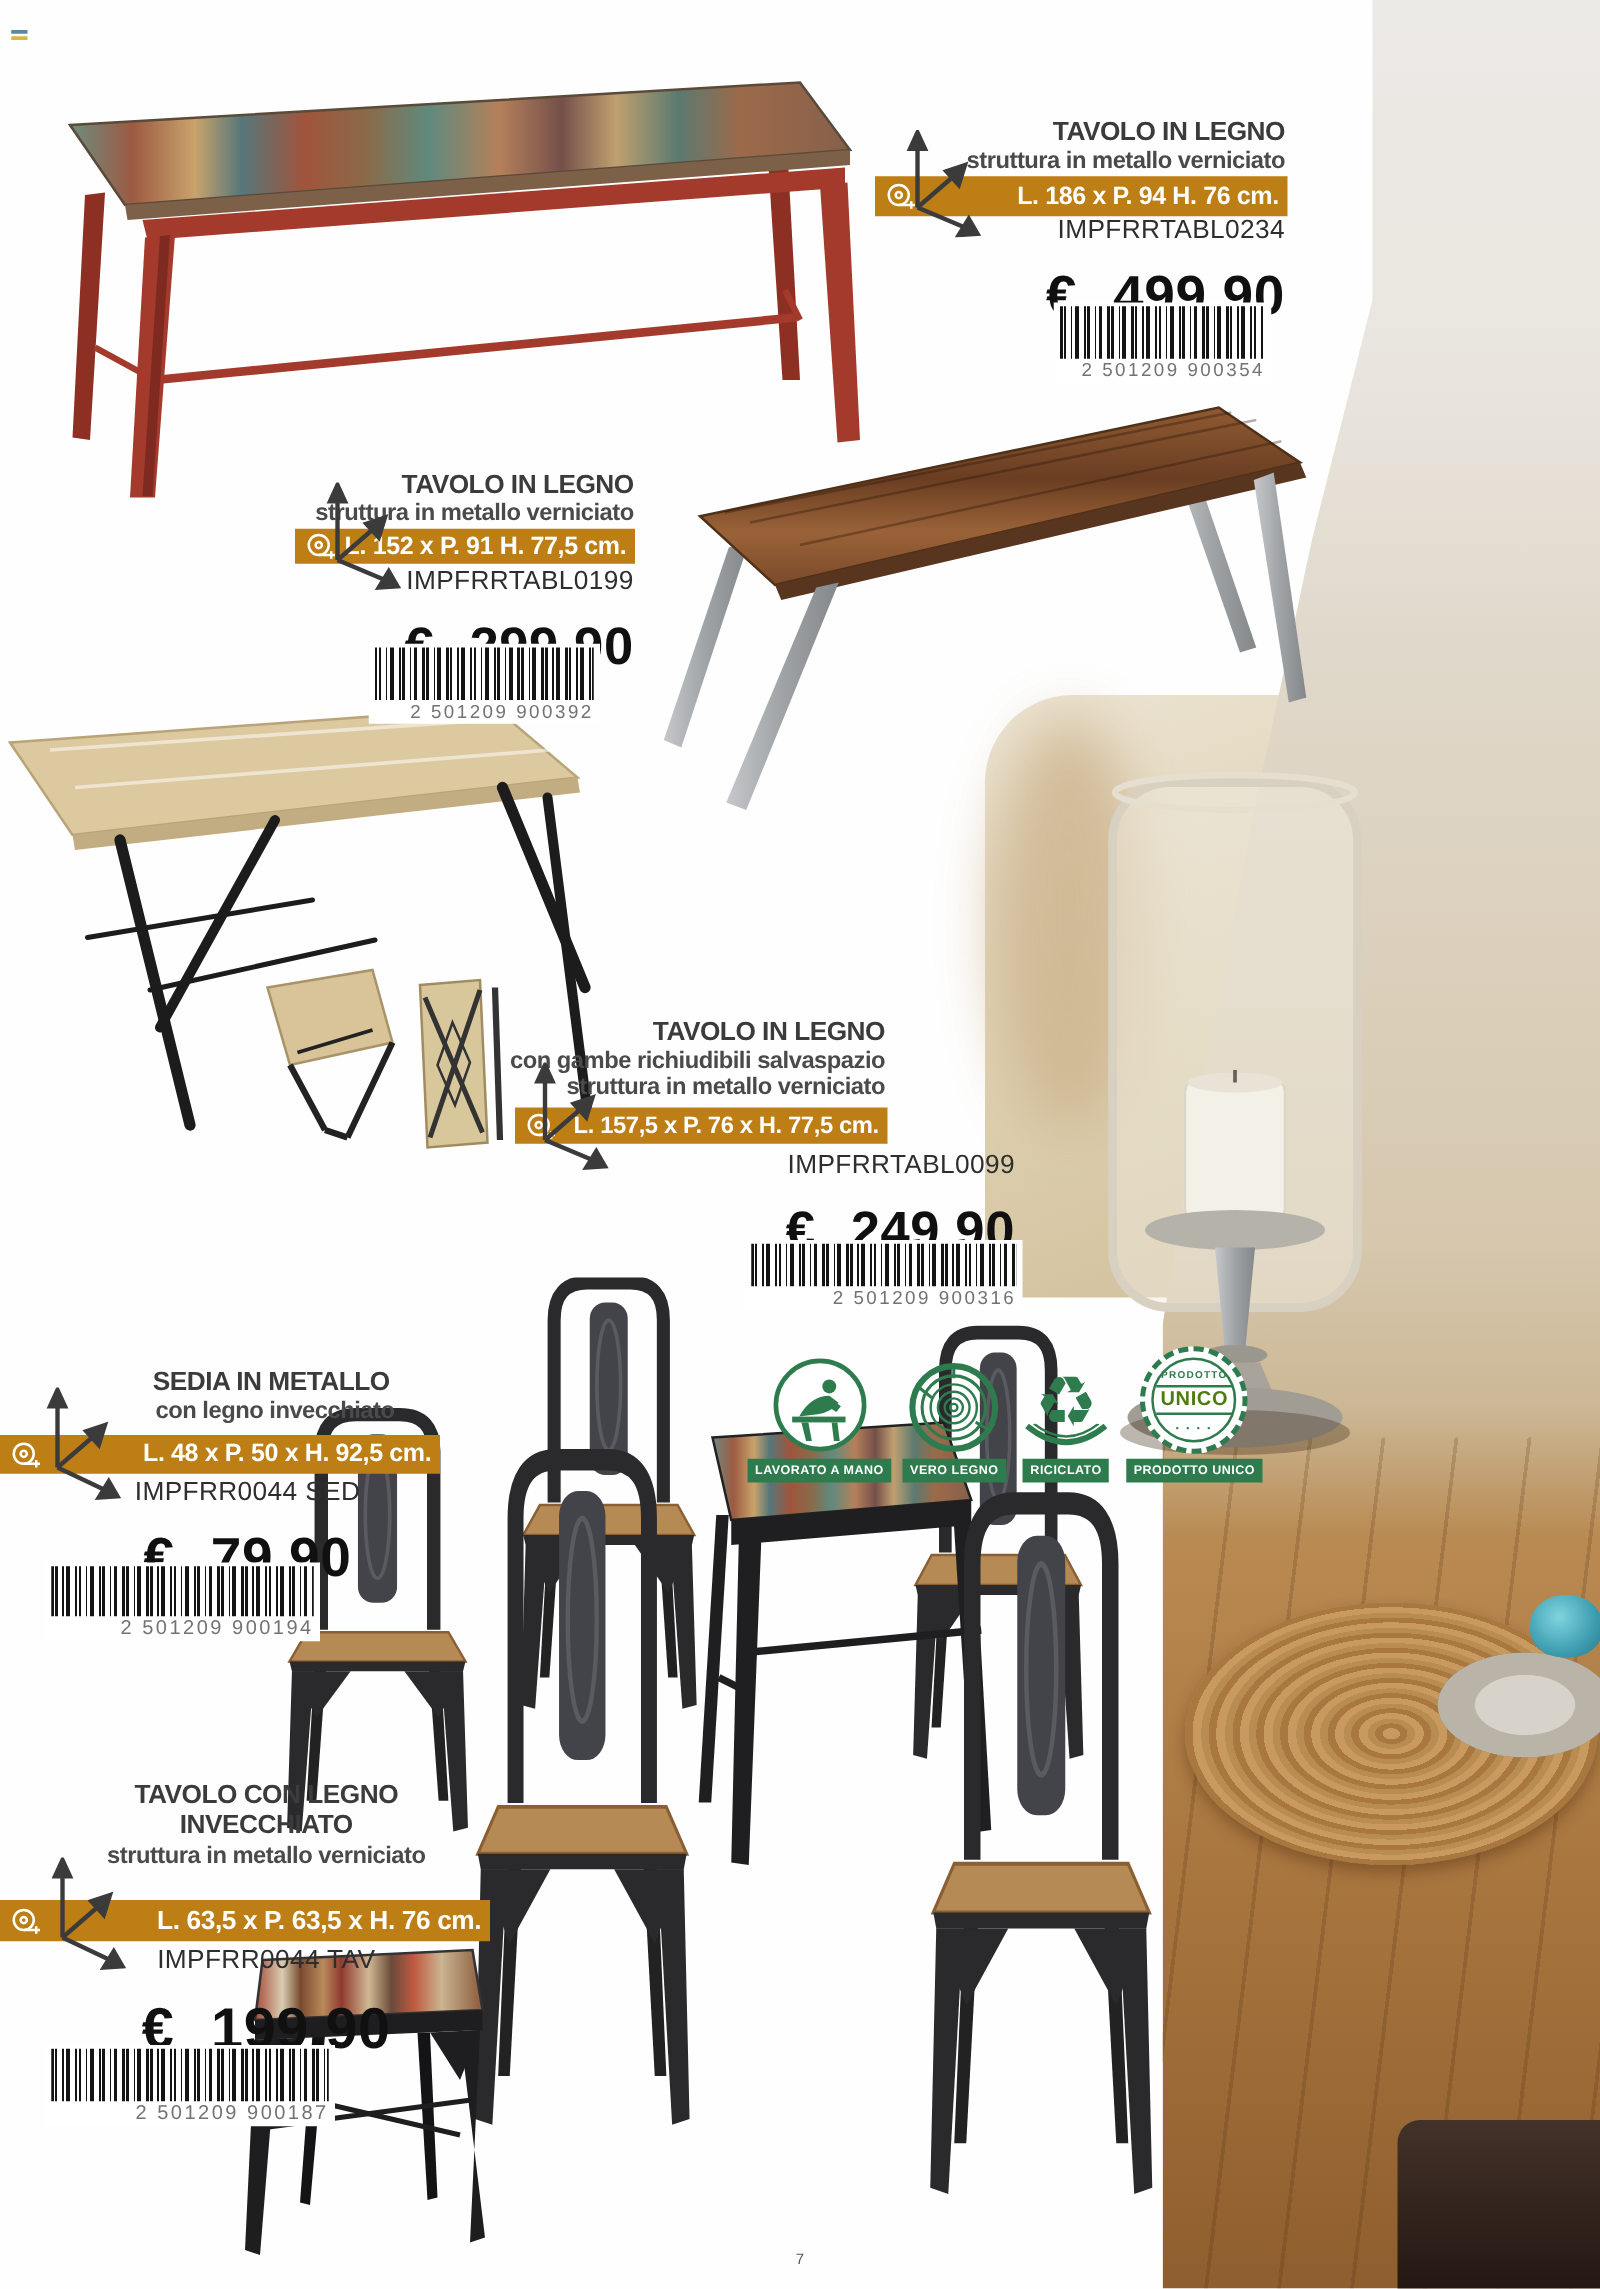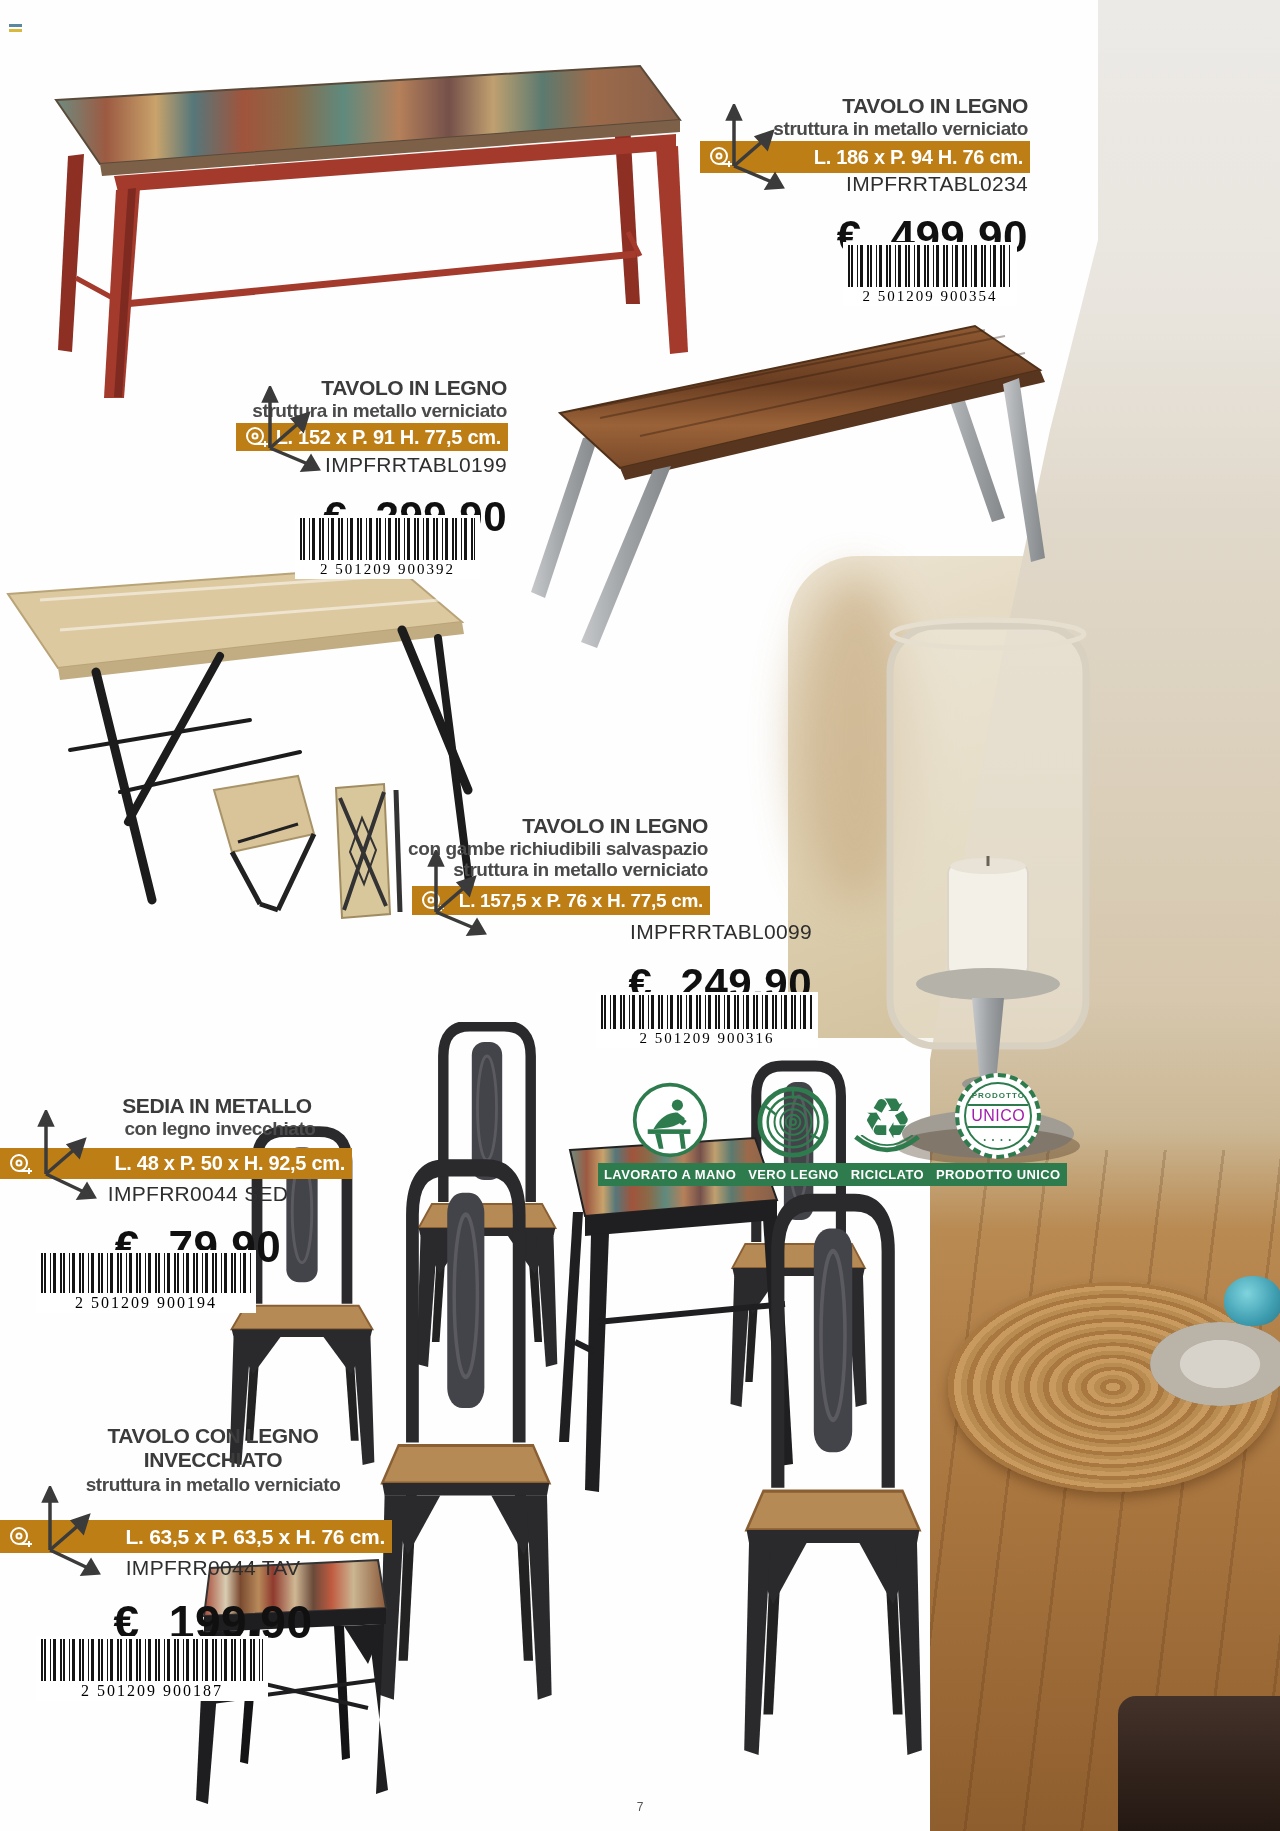--- a/index.html
+++ b/index.html
@@ -13,35 +13,35 @@
   .dimbar{position:absolute;z-index:4;background:#bd7e16;display:flex;align-items:center;}
   .dimbar .dimtext{flex:1;text-align:right;color:#fff;font-weight:bold;font-size:20px;
                    letter-spacing:-0.3px;padding-right:7px;white-space:nowrap;}
   .tapewrap{margin-left:7px;display:flex;align-items:center;}
   .dim-arrows{position:absolute;z-index:6;}
   .sku{font-size:21px;font-weight:normal;color:#2e2e2e;letter-spacing:.3px;}
   .price{font-weight:bold;color:#101010;line-height:1;word-spacing:16px;margin-top:19px;letter-spacing:.5px;}
   .barcode{position:absolute;z-index:5;background:#fff;padding:3px 5px 1px 5px;}
   .bars{background:repeating-linear-gradient(90deg,#141414 0 2px,#fff 2px 3px,#141414 3px 5px,
         #fff 5px 9px,#141414 9px 10px,#fff 10px 12px,#141414 12px 15px,#fff 15px 19px);}
-  .digits{font-family:Liberation Serif, serif;font-size:15px;color:#000000;
-          letter-spacing:2px;text-align:center;margin-top:1px;white-space:nowrap;}
+  .digits{font-family:Liberation Sans, sans-serif;font-size:15px;color:#737373;
+          letter-spacing:2px;text-align:right;margin-top:1px;white-space:nowrap;}
   
   .badges{position:absolute;left:598px;top:1056px;width:412px;height:130px;z-index:5;
           display:flex;justify-content:space-between;align-items:flex-end;}
   .badge{display:flex;flex-direction:column;align-items:center;}
-  .blabel{background:#2e7c4e;color:#fff;font-size:13px;font-weight:bold;padding:4px 6px;
+  .blabel{background:#2e7c4e;color:#fff;font-size:10px;font-weight:bold;padding:4px 6px;
           letter-spacing:.4px;margin-top:4px;white-space:nowrap;}
   .recycle-char{font-size:56px;line-height:.95;color:#2e7c4e;font-family:"DejaVu Sans",sans-serif;}
   .stamp{width:78px;height:78px;border:4px dashed #2e7c4e;border-radius:50%;position:relative;background:#fff;}
   .stamp::before{content:"";position:absolute;inset:5px;border:2px solid #2e7c4e;border-radius:50%;}
   .stamp-top{position:absolute;top:14px;left:0;width:100%;text-align:center;font-size:8px;
              font-weight:bold;color:#2e7c4e;letter-spacing:1px;}
   .stamp-mid{position:absolute;top:27px;left:50%;transform:translateX(-50%);font-size:16px;
-             font-weight:normal;color:#a21caf;border-top:2px solid #2e7c4e;border-bottom:2px solid #2e7c4e;
+             font-weight:bold;color:#4d7c0f;border-top:2px solid #2e7c4e;border-bottom:2px solid #2e7c4e;
              padding:1px 3px;letter-spacing:.5px;}
   .stamp-dots{position:absolute;bottom:12px;left:0;width:100%;text-align:center;font-size:7px;
               color:#2e7c4e;letter-spacing:2px;}
   
   .photo-right{position:absolute;left:930px;top:0;width:350px;height:1831px;z-index:0;
     background:linear-gradient(180deg,#eceae7 0px,#e9e5de 300px,#e0d8ca 520px,#dbcfba 800px,
                #d6c7ad 1000px,#cbb794 1130px,#b98a52 1230px,#aa7740 1480px,#8f5e2e 1831px);
     clip-path:polygon(168px 0,350px 0,350px 1831px,0 1831px,0 1060px,30px 880px,75px 640px,120px 430px,168px 240px);}
   .arm-blur{position:absolute;left:795px;top:575px;width:120px;height:330px;z-index:1;
     background:#cdb48e;border-radius:50%;filter:blur(22px);opacity:.8;}

